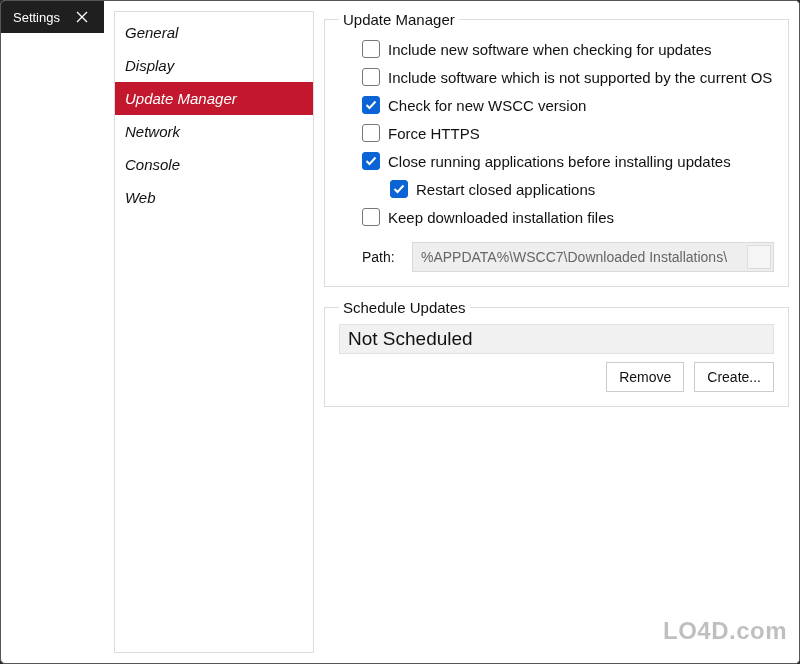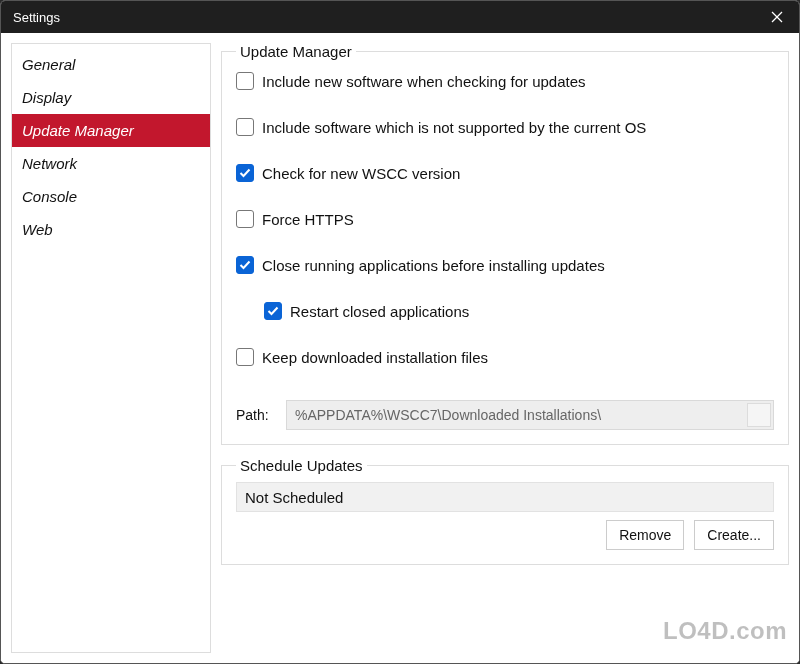--- a/index.html
+++ b/index.html
@@ -1,42 +1,42 @@
 <!DOCTYPE html>
 <html><head>
 <meta charset="utf-8">
 <style>
   * { box-sizing: border-box; }
   html, body { margin:0; padding:0; font-family: "Segoe UI", Arial, sans-serif; font-size:14px; color:#111; }
   body { width:800px; height:664px; background:#2a2a2a; position:relative; }
-  .window { position:absolute; top:0; left:0; right:0; bottom:0; background:#fff; border:1px solid #555; border-radius:5px; overflow:hidden; display:flex; flex-direction:column; }
+  .window { position:absolute; top:0; left:0; right:0; bottom:0; background:#fff; border:1px solid #555; border-radius:5px; overflow:hidden; display:flex; flex-direction:row; }
   .titlebar { background:#1f1f1f; color:#fff; height:32px; display:flex; align-items:center; padding:0 0 0 12px; font-size:13px; }
   .titlebar .title { flex:1; }
   .titlebar .close { width:44px; height:32px; display:flex; align-items:center; justify-content:center; cursor:default; }
   .titlebar .close svg { stroke:#fff; }
   .body { flex:1; display:flex; flex-direction:column; padding:10px 10px 10px 10px; background:#fff; }
   .columns { flex:1; display:flex; gap:10px; }
   .sidebar { width:200px; border:1px solid #ddd; background:#fff; padding:4px 0; }
   .side-item { padding:8px 10px; font-size:15px; cursor:default;font-style:italic; }
   .side-item.active { background:#c2172d; color:#fff; }
   .content { flex:1; display:flex; flex-direction:column; gap:12px; }
   fieldset { border:1px solid #ddd; margin:0; padding:8px 14px 14px 14px; }
   legend { padding:0 4px; font-size:15px; }
-  .opts { display:flex; flex-direction:column; gap:28px; padding-top:4px; }
+  .opts { display:flex; flex-direction:column; gap:10px; padding-top:4px;margin-left:23px; }
   .row { display:flex; align-items:center; gap:8px; font-size:15px; }
   .row.indent { margin-left:28px; }
   .cbx { width:18px; height:18px; border:1px solid #777; border-radius:3px; background:#fff; display:flex; align-items:center; justify-content:center; }
   .cbx.checked { background:#0a64d6; border-color:#0a64d6; }
   .cbx.checked svg { stroke:#fff; }
   .path-row { display:flex; align-items:center; gap:10px; margin-top:6px; }
   .path-label { width:40px; }
   .path-input { position:relative; flex:1; }
   .path-input input { width:100%; height:30px; border:1px solid #d9d9d9; background:#eee; color:#666; padding:0 36px 0 8px; font-size:14px; font-family:inherit; }
   .path-btn { position:absolute; right:3px; top:3px; bottom:3px; width:24px; border:1px solid #dcdcdc; background:#f5f5f5; }
-  .sched-box { border:1px solid #e2e2e2; background:#f1f1f1; height:30px; display:flex; align-items:center; padding:0 8px; font-size:15px; }
+  .sched-box { border:1px solid #e2e2e2; background:#f1f1f1; height:30px; display:flex; align-items:center; padding:0 8px; font-size:19px; }
   .sched-btns { display:flex; justify-content:flex-end; gap:10px; margin-top:8px; }
   .btn { border:1px solid #ccc; background:#fff; height:30px; min-width:76px; padding:0 12px; font-size:14px; display:flex; align-items:center; justify-content:center; cursor:default; }
   .footer { height:50px; display:flex; align-items:center; justify-content:flex-end; gap:10px; padding-right:6px; }
   .btn.primary { border-color:#0a64d6; box-shadow:0 0 0 1px rgba(10,100,214,.25); color:#555; }
   .watermark { position:absolute; right:12px; bottom:18px; color:rgba(0,0,0,.25); font-size:24px; font-weight:700; letter-spacing:.5px; pointer-events:none; }
 </style>
 </head>
 <body>
 
 <div class="window">

